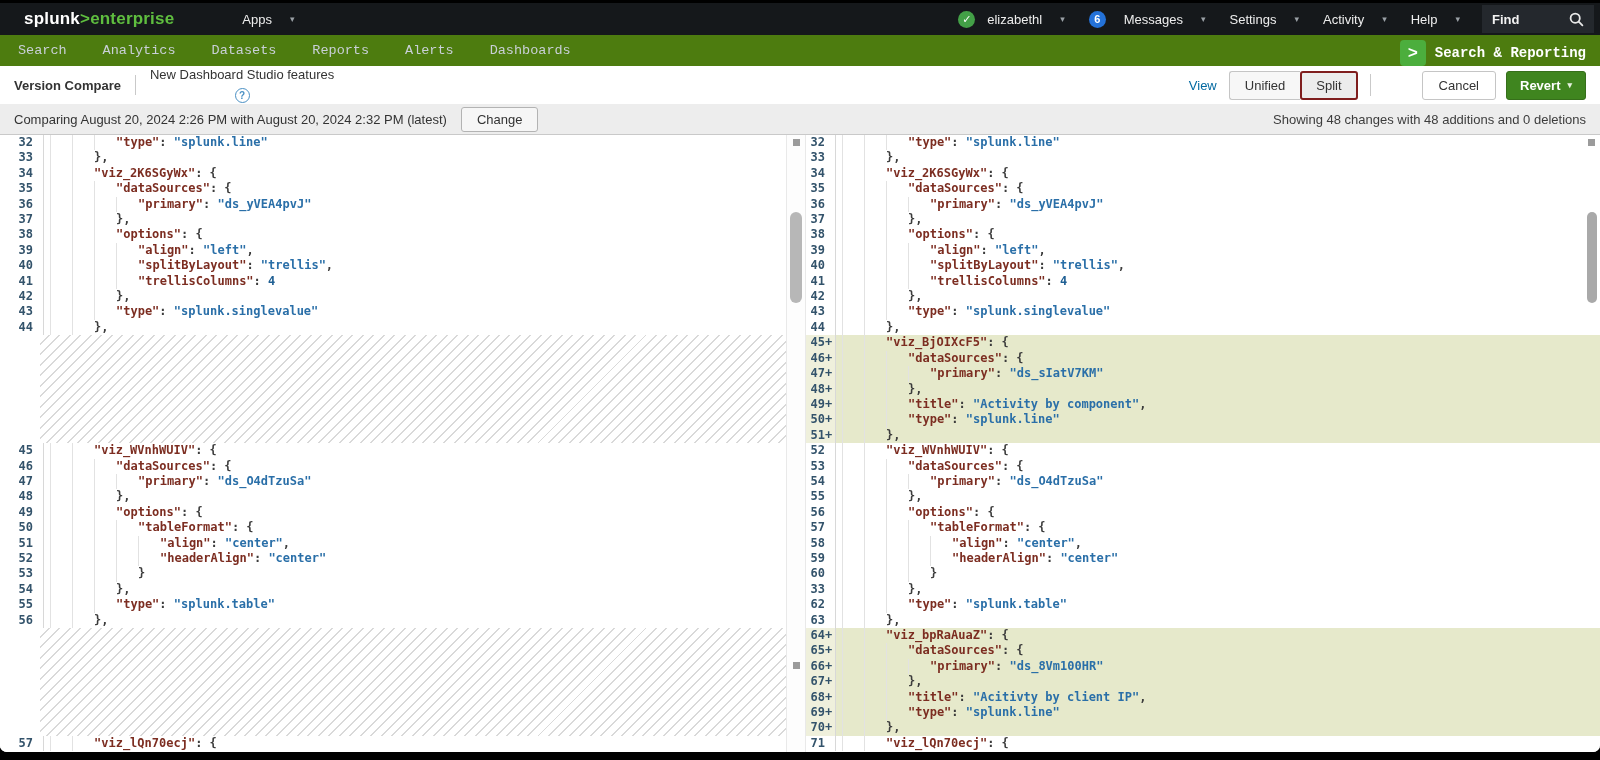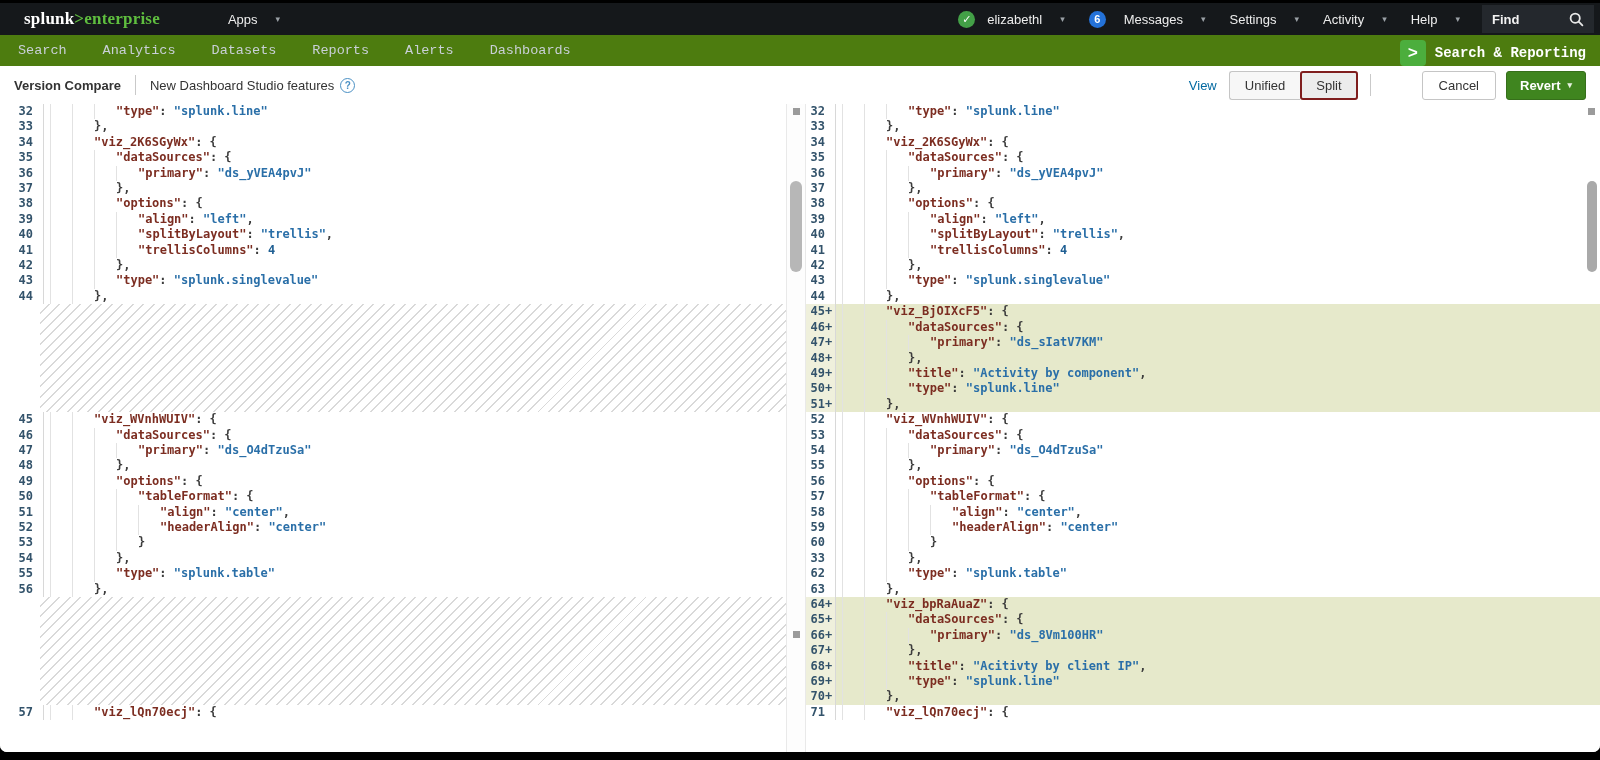--- a/index.html
+++ b/index.html
@@ -5,21 +5,21 @@
   * { box-sizing: border-box; }
   html,body { margin:0; padding:0; width:1600px; height:760px; overflow:hidden;
               font-family:"Liberation Sans", sans-serif; background:#000; }
   .frame { width:1600px; height:760px; background:#000; padding:3px 0 8px 0; }
   .screen { width:1600px; height:749px; background:#fff; overflow:hidden;
             border-radius:0 0 7px 7px; display:flex; flex-direction:column; }
 
   
   .topbar { height:32px; background:#15181b; display:flex; align-items:center;
             color:#ededed; font-size:13px; flex:0 0 32px; }
-  .logo { margin-left:24px; font-size:17px; font-weight:bold; letter-spacing:.2px;font-family:Liberation Serif, serif; }
+  .logo { margin-left:24px; font-size:17px; font-weight:bold; letter-spacing:.2px; }
   .logo .lg-s { color:#fff; }
   .logo .lg-e { color:#5fbe3f; }
   .menu-item { display:flex; align-items:center; gap:18px; padding:0 12px; height:100%; cursor:pointer;justify-content:center; }
   .caret { font-size:9px; color:#9aa0a6; }
   .topbar .apps { margin-left:56px; }
   .topbar .spacer { flex:1; }
   .check-badge { width:17px; height:17px; border-radius:50%; background:#43a047; color:#fff;
                  display:flex; align-items:center; justify-content:center; font-size:11px; }
   .msg-badge { min-width:17px; height:17px; border-radius:50%; background:#2472d8; color:#fff;
                display:flex; align-items:center; justify-content:center; font-size:11px; font-weight:bold; }
@@ -36,21 +36,21 @@
   .appbrand { display:flex; align-items:center; gap:9px; margin-right:14px; }
   .appicon { width:26px; height:26px; border-radius:4px; background:#4cae3d; color:#fff;
              font-weight:bold; font-size:17px; display:flex; align-items:center; justify-content:center; }
   .appname { color:#fff; font-weight:bold; font-size:14px; }
 
   
   .headerbar { height:38px; background:#fff; display:flex; align-items:center; padding:0 14px;
                font-size:13px; color:#333; flex:0 0 38px; }
   .vc-title { font-weight:bold; }
   .hdr-divider { width:1px; height:20px; background:#c9c9c9; margin:0 14px; }
-  .subtitle { display:flex; align-items:center; gap:6px; }
+  .subtitle { display:flex; align-items:center; gap:6px;flex-direction:column; }
   .q-icon { width:15px; height:15px; border-radius:50%; border:1.5px solid #4a90c4; color:#4a90c4;
             font-size:10px; font-weight:bold; display:flex; align-items:center; justify-content:center; }
   .headerbar .spacer { flex:1; }
   .view-label { margin-right:12px; color:#0369a1;margin-left:46px; }
   .seg { display:flex; }
   .seg-btn { border:1px solid #c5c5c5; background:#f7f7f7; font-size:13px; color:#333;
              padding:6px 15px; cursor:pointer; font-family:inherit; }
   .seg-btn.first { border-radius:3px 0 0 3px; border-right:none; }
   .seg-btn.selected { border:2px solid #7f1d1d; border-radius:3px; background:#ececec; padding:5px 14px; }
   .sep2 { width:1px; height:22px; background:#c9c9c9; margin:0 12px; }
@@ -181,20 +181,26 @@
     </div>
     <span class="sep2"></span>
     <button class="btn">Cancel</button>
     <span class="hdr-gap"></span>
     <button class="btn-revert">
       <span>Revert</span>
       <span class="caret">▾</span>
     </button>
   </div>
 
+  <div class="comparebar">
+    <span>Comparing August 20, 2024 2:26 PM with August 20, 2024 2:32 PM (latest)</span>
+    <button class="btn-change">Change</button>
+    <div class="spacer"></div>
+    <span class="summary">Showing 48 changes with 48 additions and 0 deletions</span>
+  </div>
 
   <div class="diff">
     <div class="pane left" id="left-pane">
           <div class="crow"><span class="gut"><span class="ln">32</span><span class="pl"></span></span><span class="cl"><span class="ind"></span><span class="ind"></span><span class="ind"></span><span class="tk-k">"type"</span><span class="tk-p">: </span><span class="tk-s">"splunk.line"</span></span></div>
           <div class="crow"><span class="gut"><span class="ln">33</span><span class="pl"></span></span><span class="cl"><span class="ind"></span><span class="ind"></span><span class="tk-p">},</span></span></div>
           <div class="crow"><span class="gut"><span class="ln">34</span><span class="pl"></span></span><span class="cl"><span class="ind"></span><span class="ind"></span><span class="tk-k">"viz_2K6SGyWx"</span><span class="tk-p">: {</span></span></div>
           <div class="crow"><span class="gut"><span class="ln">35</span><span class="pl"></span></span><span class="cl"><span class="ind"></span><span class="ind"></span><span class="ind"></span><span class="tk-k">"dataSources"</span><span class="tk-p">: {</span></span></div>
           <div class="crow"><span class="gut"><span class="ln">36</span><span class="pl"></span></span><span class="cl"><span class="ind"></span><span class="ind"></span><span class="ind"></span><span class="ind"></span><span class="tk-k">"primary"</span><span class="tk-p">: </span><span class="tk-s">"ds_yVEA4pvJ"</span></span></div>
           <div class="crow"><span class="gut"><span class="ln">37</span><span class="pl"></span></span><span class="cl"><span class="ind"></span><span class="ind"></span><span class="ind"></span><span class="tk-p">},</span></span></div>
           <div class="crow"><span class="gut"><span class="ln">38</span><span class="pl"></span></span><span class="cl"><span class="ind"></span><span class="ind"></span><span class="ind"></span><span class="tk-k">"options"</span><span class="tk-p">: {</span></span></div>

